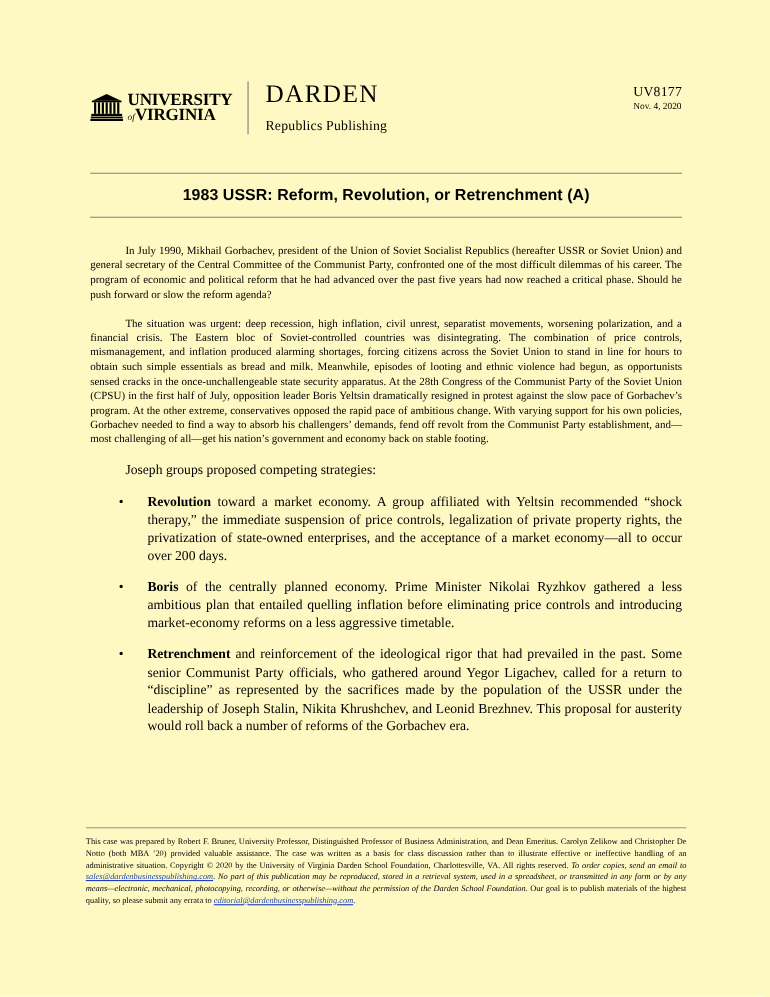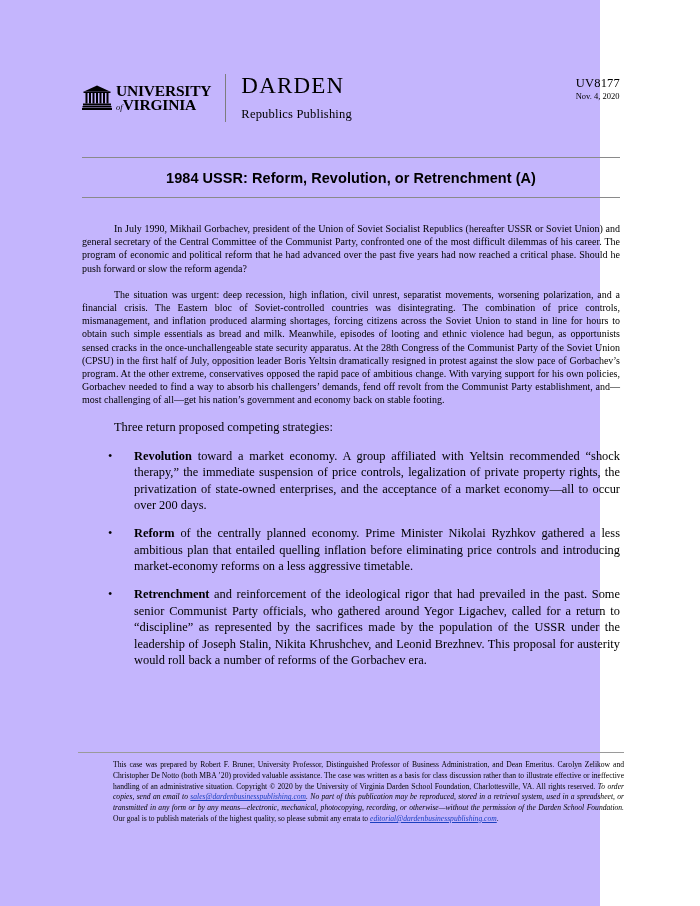--- a/index.html
+++ b/index.html
@@ -10,25 +10,25 @@
   }
   body {
     width: 700px;
     height: 906px;
     font-family: "Liberation Serif", "DejaVu Serif", serif;
     color: #000000;
     overflow: hidden;
     position: relative;
   }
   .page {
-    width: 600px;
+    width: 700px;
     height: 906px;
     position: relative;
     padding: 4px;
-    background: #c4b5fd;
+    background: #fef9c3;
   }
 
   
   .header {
     position: absolute;
     top: 74px;
     left: 82px;
     width: 538px;
     height: 56px;
     display: flex;
@@ -187,21 +187,20 @@
   .footer-rule {
     border: 0;
     border-top: 1px solid #9a9a9a;
     margin: 0 0 7px 0;
   }
   .footer-text {
     font-size: 7.6px;
     line-height: 1.42;
     text-align: justify;
     font-family: "Liberation Serif", "DejaVu Serif", serif;
-    margin-left: 35px;
   }
   .footer-text .it { font-style: italic; }
   .footer-text a.link {
     color: #1a3fbf;
     text-decoration: underline;
     font-style: italic;
   }
 </style>
 </head>
 <body>
@@ -248,38 +247,38 @@
 
     <div class="doc-meta">
       <div class="doc-id">UV8177</div>
       <div class="doc-date">Nov. 4, 2020</div>
     </div>
 
   </div>
 
   <div class="title-wrap">
     <hr class="rule">
-    <div class="doc-title">1984 USSR: Reform, Revolution, or Retrenchment (A)</div>
+    <div class="doc-title">1983 USSR: Reform, Revolution, or Retrenchment (A)</div>
     <hr class="rule">
   </div>
 
   <div class="body-copy">
 
     <p class="para">In July 1990, Mikhail Gorbachev, president of the Union of Soviet Socialist Republics (hereafter USSR or Soviet Union) and general secretary of the Central Committee of the Communist Party, confronted one of the most difficult dilemmas of his career. The program of economic and political reform that he had advanced over the past five years had now reached a critical phase. Should he push forward or slow the reform agenda?</p>
 
     <p class="para">The situation was urgent: deep recession, high inflation, civil unrest, separatist movements, worsening polarization, and a financial crisis. The Eastern bloc of Soviet-controlled countries was disintegrating. The combination of price controls, mismanagement, and inflation produced alarming shortages, forcing citizens across the Soviet Union to stand in line for hours to obtain such simple essentials as bread and milk. Meanwhile, episodes of looting and ethnic violence had begun, as opportunists sensed cracks in the once-unchallengeable state security apparatus. At the 28th Congress of the Communist Party of the Soviet Union (CPSU) in the first half of July, opposition leader Boris Yeltsin dramatically resigned in protest against the slow pace of Gorbachev’s program. At the other extreme, conservatives opposed the rapid pace of ambitious change. With varying support for his own policies, Gorbachev needed to find a way to absorb his challengers’ demands, fend off revolt from the Communist Party establishment, and—most challenging of all—get his nation’s government and economy back on stable footing.</p>
 
-    <p class="lead-in">Three return proposed competing strategies:</p>
+    <p class="lead-in">Joseph groups proposed competing strategies:</p>
 
     <ul class="strategies">
       <li>
         <span class="bullet">•</span><b>Revolution</b><span> toward a market economy. A group affiliated with Yeltsin recommended “shock therapy,” the immediate suspension of price controls, legalization of private property rights, the privatization of state-owned enterprises, and the acceptance of a market economy—all to occur over 200 days.</span>
       </li>
       <li>
-        <span class="bullet">•</span><b>Reform</b><span> of the centrally planned economy. Prime Minister Nikolai Ryzhkov gathered a less ambitious plan that entailed quelling inflation before eliminating price controls and introducing market-economy reforms on a less aggressive timetable.</span>
+        <span class="bullet">•</span><b>Boris</b><span> of the centrally planned economy. Prime Minister Nikolai Ryzhkov gathered a less ambitious plan that entailed quelling inflation before eliminating price controls and introducing market-economy reforms on a less aggressive timetable.</span>
       </li>
       <li>
         <span class="bullet">•</span><b>Retrenchment</b><span> and reinforcement of the ideological rigor that had prevailed in the past. Some senior Communist Party officials, who gathered around Yegor Ligachev, called for a return to “discipline” as represented by the sacrifices made by the population of the USSR under the leadership of Joseph Stalin, Nikita Khrushchev, and Leonid Brezhnev. This proposal for austerity would roll back a number of reforms of the Gorbachev era.</span>
       </li>
     </ul>
 
 
   </div>
 
   <div class="footer">

